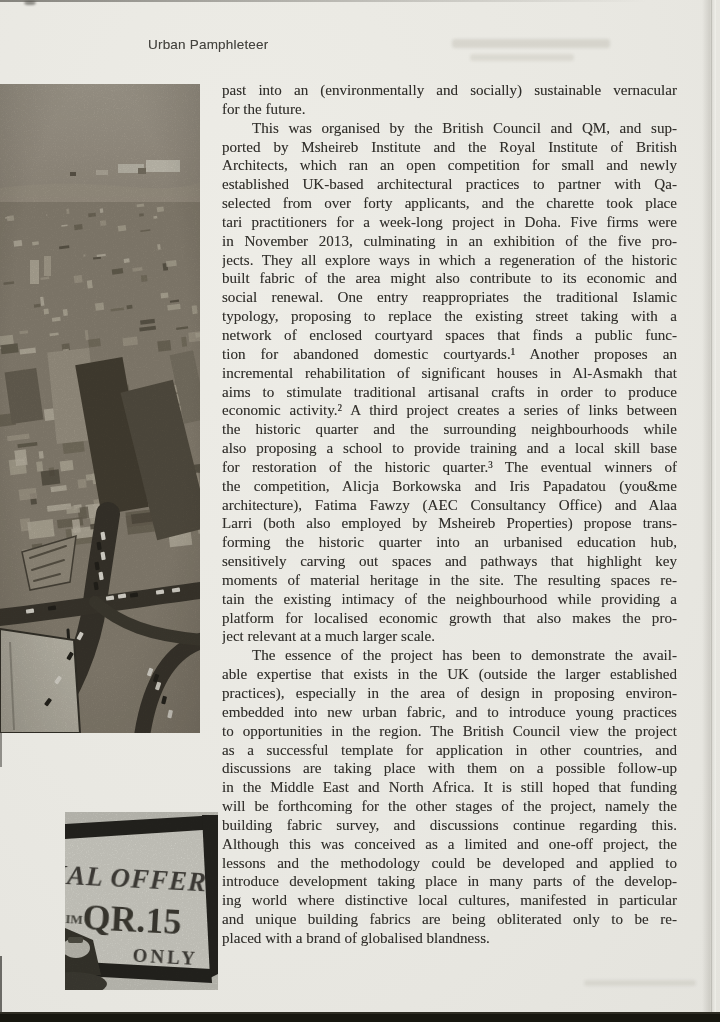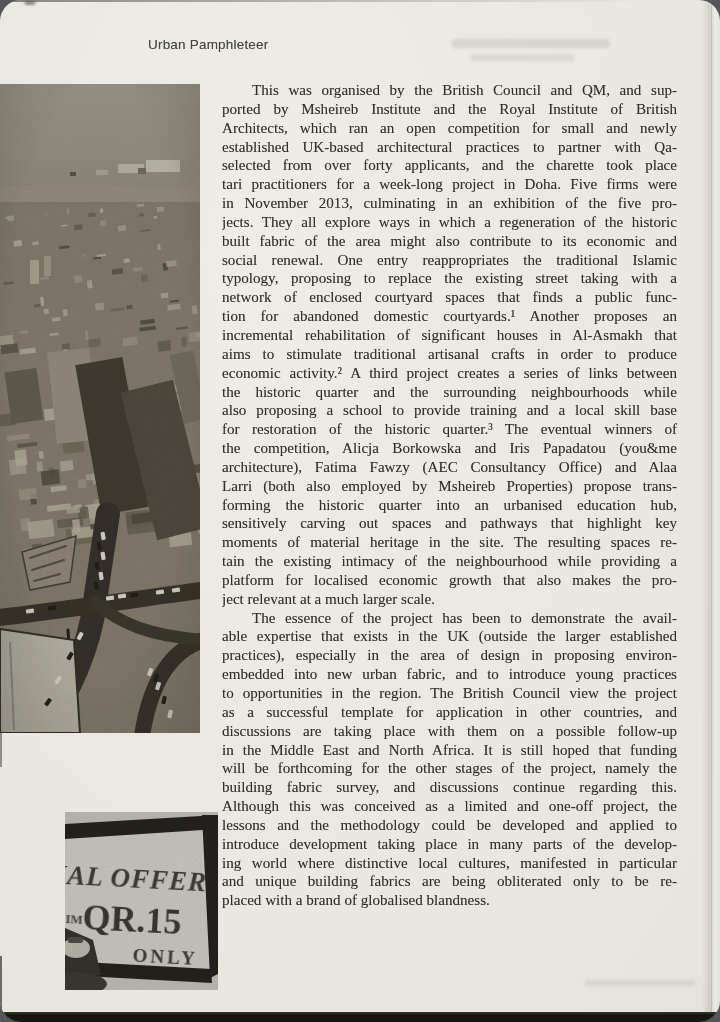--- a/index.html
+++ b/index.html
@@ -1,18 +1,18 @@
 <!DOCTYPE html>
 <html><head>
 <meta charset="utf-8">
 <style>
   html,body{margin:0;padding:0;background:#555;}
   .page{position:relative;width:720px;height:1022px;overflow:hidden;
         background:radial-gradient(ellipse at 35% 25%, #edece6 0%, #e9e8e2 55%, #e4e3dd 100%);
-        font-family:"Liberation Serif", serif;border-radius:21px;}
+        font-family:"Liberation Serif", serif;}
   .top-edge{position:absolute;left:0;top:0;width:100%;height:2px;
         background:linear-gradient(to right, rgba(50,48,42,.55), rgba(50,48,42,.18) 60%, rgba(50,48,42,0) 90%);}
   .corner-speck{position:absolute;left:24px;top:1px;width:12px;height:4px;border-radius:50%;
         background:rgba(45,43,37,.5);filter:blur(1px);}
   .running-header{position:absolute;left:148px;top:37px;
         font-family:"Liberation Sans", sans-serif;font-size:13.5px;color:#45443f;
         letter-spacing:.2px;text-shadow:0 0 .5px rgba(69,68,63,.4);}
   .aerial-photo{position:absolute;left:0;top:84px;width:200px;height:649px;}
   .text-col{position:absolute;left:222px;top:81px;width:455px;
         font-size:15.1px;color:#312f2b;text-shadow:0 0 .5px rgba(49,47,43,.35);}
@@ -288,20 +288,22 @@
           <rect x="-2" y="-4" width="4.2" height="8" rx="1" transform="translate(156,594) rotate(20)" fill="#24221c"></rect>
         </g>
 
       <rect x="0" y="0" width="200" height="649" fill="url(#vg)"></rect>
       <rect x="0" y="0" width="200" height="649" filter="url(#grain1)" opacity="0.13"></rect>
     </svg>
   </div>
 
   <div class="text-col" id="article">
       <div class="para">
+        <div class="line">past into an (environmentally and socially) sustainable vernacular</div>
+        <div class="line plast">for the future.</div>
       </div>
       <div class="para">
         <div class="line indent">This was organised by the British Council and QM, and sup-</div>
         <div class="line">ported by Msheireb Institute and the Royal Institute of British</div>
         <div class="line">Architects, which ran an open competition for small and newly</div>
         <div class="line">established UK-based architectural practices to partner with Qa-</div>
         <div class="line">selected from over forty applicants, and the charette took place</div>
         <div class="line">tari practitioners for a week-long project in Doha. Five firms were</div>
         <div class="line">in November 2013, culminating in an exhibition of the five pro-</div>
         <div class="line">jects. They all explore ways in which a regeneration of the historic</div>

